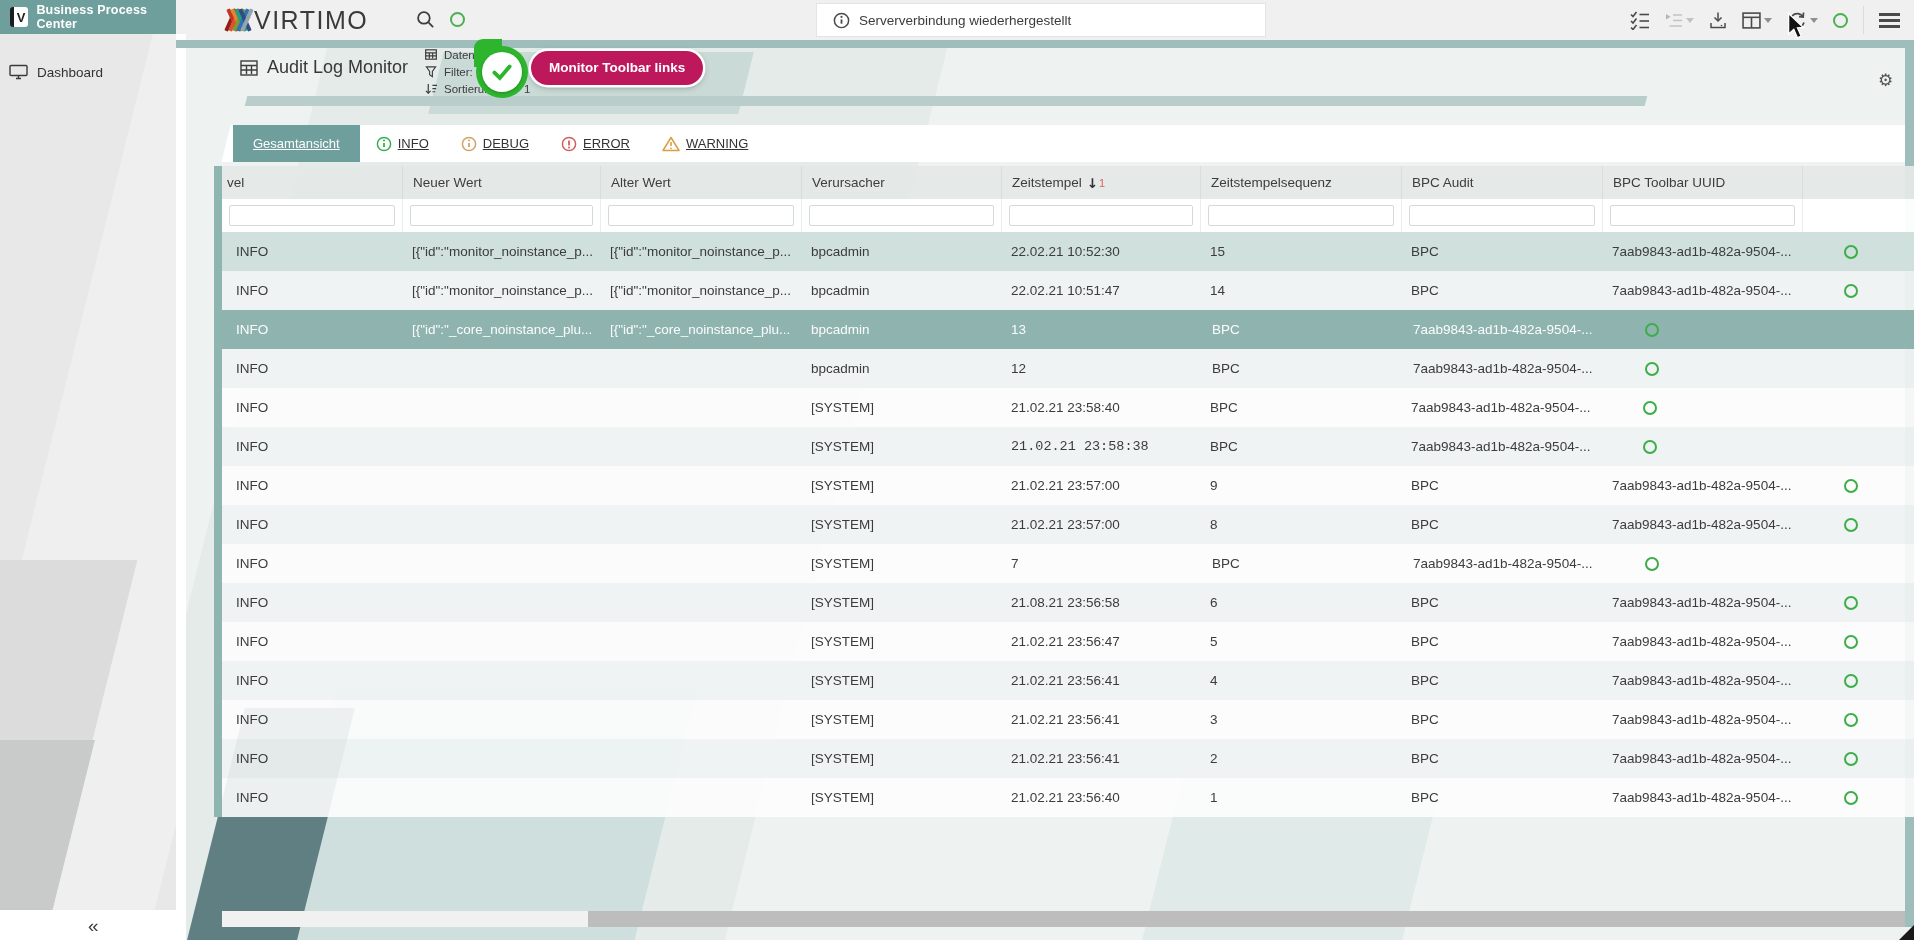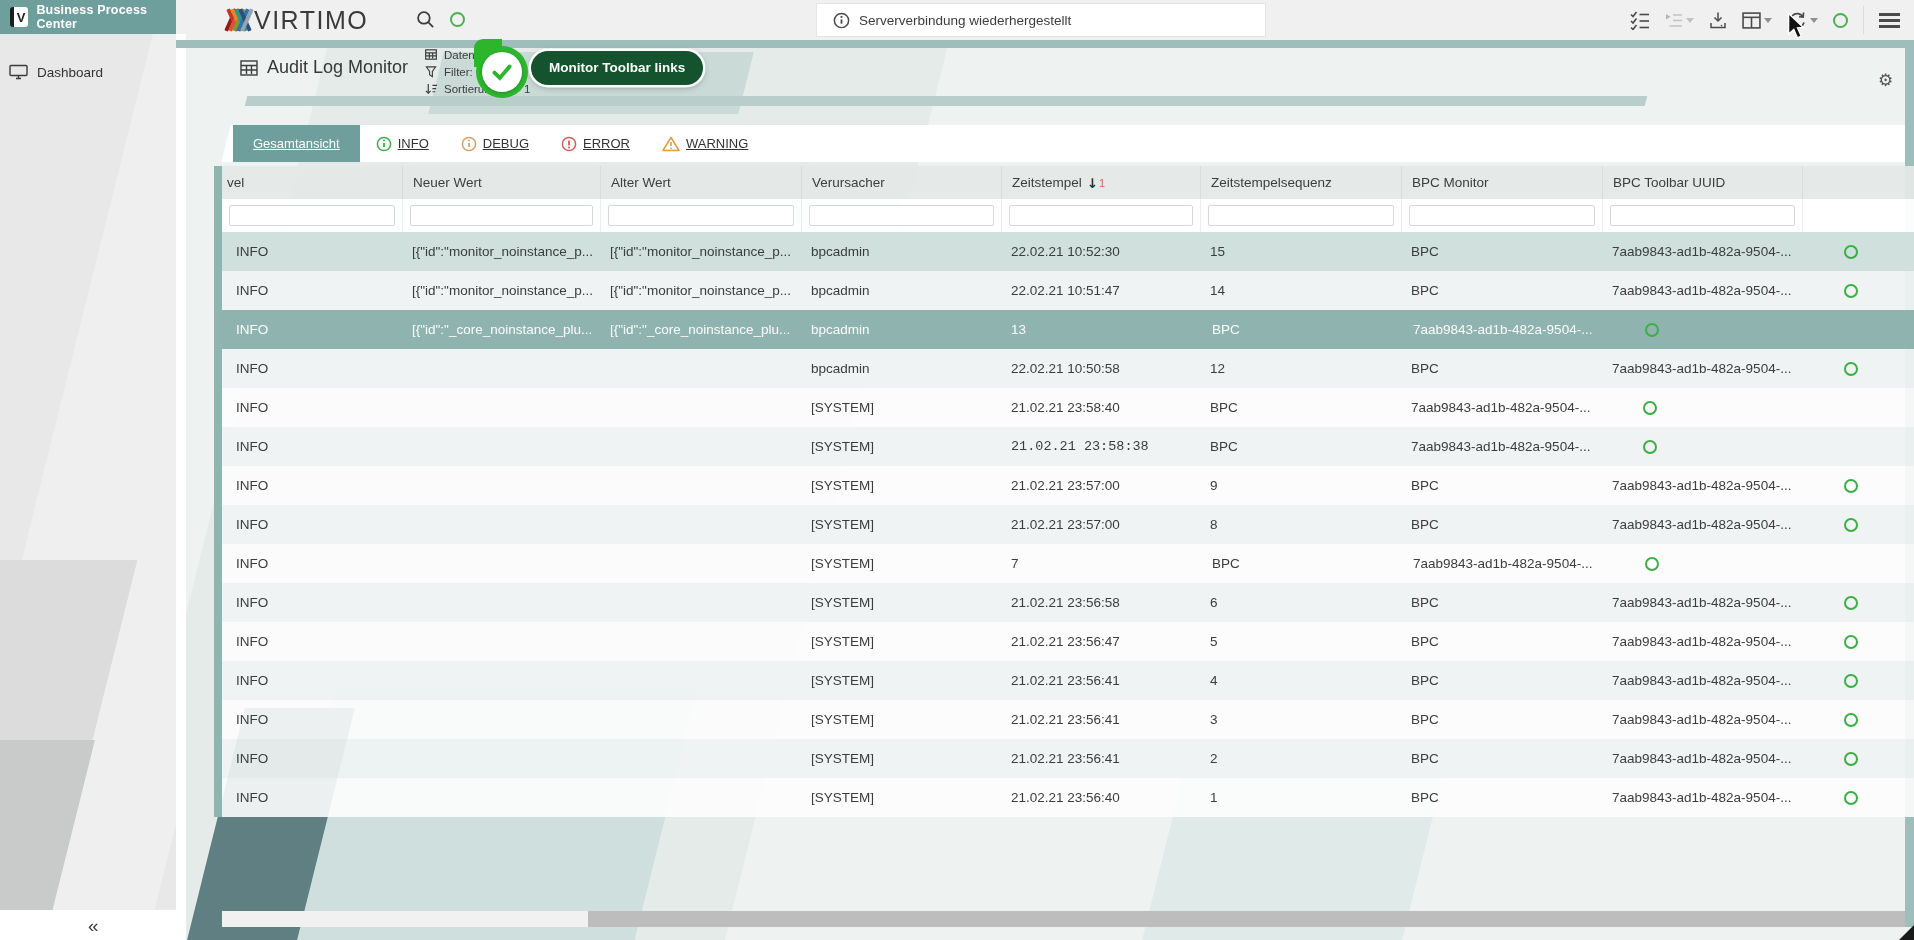--- a/index.html
+++ b/index.html
@@ -59,21 +59,21 @@
   #filter-check { position:absolute; left:556px; top:72px; }
   #gear-btn { position:absolute; left:1878px; top:70px; font-family:"DejaVu Sans", sans-serif;
     font-size:17px; color:#555; cursor:pointer; }
 
   
   #tour-badge { position:absolute; left:472px; top:39px; width:60px; height:66px; z-index:50; cursor:pointer; }
   #tour-badge .corner { position:absolute; left:2px; top:0; width:28px; height:28px; background:#2db52d; border-radius:9px 0 0 0; }
   #tour-badge .circle { position:absolute; left:4px; top:7px; width:52px; height:52px; background:#2db52d; border-radius:50%; }
   #tour-badge .inner { position:absolute; left:6px; top:6px; width:40px; height:40px; background:#fff; border-radius:50%;
     box-shadow:0 1px 3px rgba(0,0,0,.25); display:flex; align-items:center; justify-content:center; }
-  #tour-tooltip { position:absolute; left:531px; top:51px; height:34px; border-radius:17px; background:#14532d;
+  #tour-tooltip { position:absolute; left:531px; top:51px; height:34px; border-radius:17px; background:#be185d;
     color:#fff; font-size:13.5px; font-weight:bold; line-height:34px; padding:0 18px; z-index:49;
     box-shadow:0 0 0 2.5px #fff, 0 2px 7px rgba(0,0,0,.35); white-space:nowrap; }
 
   
   #tabstrip-bg { position:absolute; left:240px; top:125px; width:1665px; height:37px; background:#fff; }
   #tabstrip-cap { position:absolute; left:226px; top:125px; width:30px; height:37px; background:#fff; transform:skewX(-14deg); }
   #tabs { position:absolute; left:233px; top:125px; height:37px; display:flex; align-items:stretch; }
   .tab { display:flex; align-items:center; gap:6px; padding:0 16px; font-size:13px; color:#333; cursor:pointer;text-decoration:underline; }
   .tab.active { background:#6f9f9c; color:#fdfdfd; padding:0 20px; }
   .tab svg { display:block; }
@@ -352,21 +352,21 @@
       </div>
       <div class="th" style="width: 199px;">
         <span>Zeitstempel</span>
         <span class="sort-arrow">↓</span>
         <span class="sort-num">1</span>
       </div>
       <div class="th" style="width: 201px;">
         <span>Zeitstempelsequenz</span>
       </div>
       <div class="th" style="width: 201px;">
-        <span>BPC Monitor</span>
+        <span>BPC Audit</span>
       </div>
       <div class="th" style="width: 200px;">
         <span>BPC Toolbar UUID</span>
       </div>
       <div class="th" style="width: 103px;"></div>
     </div>
   <div id="filter-row">
       <div class="fc fc-first" style="width: 180px;">
         <input type="text" style="">
       </div>
@@ -430,21 +430,20 @@
         <div class="td" style="width: 200px;">7aab9843-ad1b-482a-9504-...</div>
         <div class="td td-icon" style="width: 103px;">
           <span class="ring"></span>
         </div>
       </div>
       <div class="tr alt">
         <div class="td td-first" style="width: 180px;">INFO</div>
         <div class="td" style="width: 198px;"></div>
         <div class="td" style="width: 201px;"></div>
         <div class="td" style="width: 200px;">bpcadmin</div>
-        <div class="td" style="width: 199px;">22.02.21 10:50:58</div>
         <div class="td" style="width: 201px;">12</div>
         <div class="td" style="width: 201px;">BPC</div>
         <div class="td" style="width: 200px;">7aab9843-ad1b-482a-9504-...</div>
         <div class="td td-icon" style="width: 103px;">
           <span class="ring"></span>
         </div>
       </div>
       <div class="tr">
         <div class="td td-first" style="width: 180px;">INFO</div>
         <div class="td" style="width: 198px;"></div>
@@ -505,21 +504,21 @@
         <div class="td" style="width: 200px;">7aab9843-ad1b-482a-9504-...</div>
         <div class="td td-icon" style="width: 103px;">
           <span class="ring"></span>
         </div>
       </div>
       <div class="tr alt">
         <div class="td td-first" style="width: 180px;">INFO</div>
         <div class="td" style="width: 198px;"></div>
         <div class="td" style="width: 201px;"></div>
         <div class="td" style="width: 200px;">[SYSTEM]</div>
-        <div class="td" style="width: 199px;">21.02.21 23:56:58</div>
+        <div class="td" style="width: 199px;">21.08.21 23:56:58</div>
         <div class="td" style="width: 201px;">6</div>
         <div class="td" style="width: 201px;">BPC</div>
         <div class="td" style="width: 200px;">7aab9843-ad1b-482a-9504-...</div>
         <div class="td td-icon" style="width: 103px;">
           <span class="ring"></span>
         </div>
       </div>
       <div class="tr">
         <div class="td td-first" style="width: 180px;">INFO</div>
         <div class="td" style="width: 198px;"></div>

